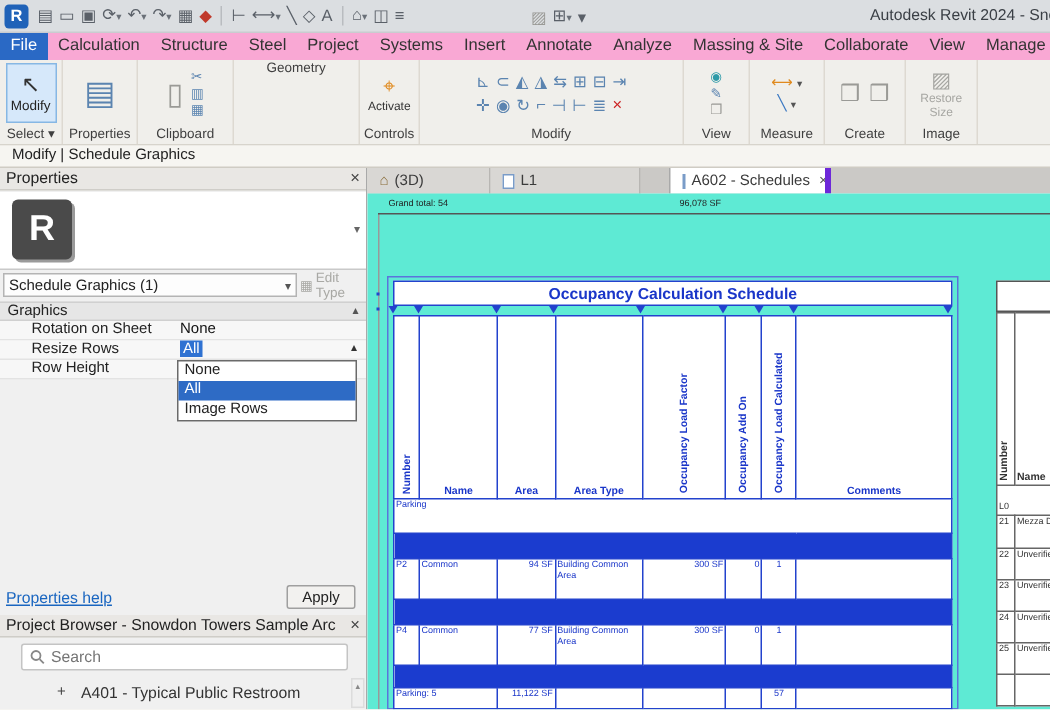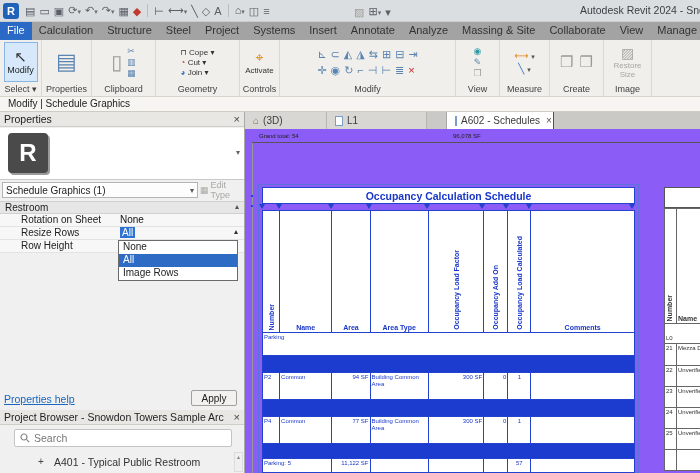--- a/index.html
+++ b/index.html
@@ -9,21 +9,21 @@
   
   .titlebar { position:absolute; left:0; top:0; width:700px; height:22px; background:#dbdee1; border-bottom:1px solid #c9ccd0; display:flex; align-items:center; padding-left:3px; }
   .logo { width:16px; height:16px; background:#1f62b8; border-radius:3px; color:#fff; font-weight:bold; font-size:11px; display:flex; align-items:center; justify-content:center; margin-right:4px; }
   .qi { font-size:11px; color:#5a6068; margin:0 2px; line-height:16px; }
   .qi .dd { font-size:7px; color:#6a7078; }
   .qsep { width:1px; height:13px; background:#b9bcc0; margin:0 4px; }
   .qright { position:absolute; left:352px; top:3px; display:flex; align-items:center; }
   .apptitle { position:absolute; left:580px; top:4px; width:120px; overflow:hidden; white-space:nowrap; font-size:10.5px; color:#3a3f45; }
 
   
-  .tabbar { position:absolute; left:0; top:22px; width:700px; height:18px; background:#a3a3a3; display:flex; align-items:stretch; overflow:hidden; }
+  .tabbar { position:absolute; left:0; top:22px; width:700px; height:18px; background:#f9a8d4; display:flex; align-items:stretch; overflow:hidden; }
   .rtab { font-size:11px; color:#333; padding:2px 7px 0 7px; white-space:nowrap; }
   .rtab.file { background:#2a69c5; color:#fff; }
 
   
   .ribbon { position:absolute; left:0; top:40px; width:700px; height:57px; background:#f0efeb; border-bottom:1px solid #d7d4cc; display:flex; }
   .panel { position:relative; height:100%; border-right:1px solid #ddd9d1; display:flex; flex-direction:column; }
   .pbody { flex:1; display:flex; align-items:center; justify-content:center; padding:2px; }
   .plabel { height:12px; font-size:9px; color:#3f3f3f; text-align:center; line-height:11px; }
   .bigbtn { width:34px; height:40px; background:#d6e8fa; border:1px solid #86b7e4; display:flex; flex-direction:column; align-items:center; justify-content:center; font-size:9px; color:#222; }
   .bigbtn .ic { font-size:15px; line-height:16px; color:#333; }
@@ -69,27 +69,27 @@
   .tree { position:absolute; left:0; top:42px; width:234px; height:21px; font-size:10.5px; color:#333; }
   .tree .plus { position:absolute; left:38px; top:4px; font-size:10px; color:#444; }
   .tree .tlabel { position:absolute; left:54px; top:4px; white-space:nowrap; }
   .vsb { position:absolute; right:1px; top:42px; width:9px; height:20px; background:#efefef; border:1px solid #dcdcdc; }
   .vsb .ar { font-size:6px; color:#888; display:block; text-align:center; }
 
   
   .main { position:absolute; left:245px; top:112px; width:455px; height:361px; background:#fff; }
   .vtabs { position:absolute; left:0; top:0; width:455px; height:17px; background:#cbc9c6; display:flex; align-items:stretch; }
   .vtab { display:flex; align-items:center; gap:4px; font-size:10px; color:#3b3b3b; padding:0 8px; border-right:1px solid #b8b6b3; background:#d9d7d4; white-space:nowrap; overflow:hidden; }
-  .vtab.active { background:#fff; border-right:1px solid #6d28d9; border-left:1px solid #a9a9a9; }
+  .vtab.active { background:#fff; border-right:4px solid #6d28d9; border-left:1px solid #a9a9a9; }
   .vtab .home { color:#8a6d3b; font-size:10px; }
   .sheetic { width:8px; height:10px; background:#fff; border:1px solid #7a9cc8; display:inline-block; }
   .vtab .x { font-size:10px; color:#555; margin-left:2px; }
   .vtspacer { width:19px; }
 
-  .canvas { position:absolute; left:0; top:17px; width:455px; height:344px; background:#8b5cf6; overflow:hidden; }
+  .canvas { position:absolute; left:0; top:17px; width:455px; height:344px; background:#5eead4; overflow:hidden; }
   .sheetline { position:absolute; left:7px; top:13px; height:331px; width:0; border-left:1px solid #999; }
   .fragline { position:absolute; left:7px; top:13px; width:448px; border-top:1px solid #555; }
   .fragtxt { position:absolute; top:4px; font-size:6px; color:#222; line-height:7px; }
 
   .selbox { position:absolute; left:13px; top:55px; width:381px; height:289px; border:1px solid #5b74dc; }
   .handledot { position:absolute; width:2px; height:2px; background:#2342cd; }
   .stitle { position:absolute; left:17px; top:58px; width:373px; height:17px; border:1px solid #2342cd; color:#1a36c9; font-weight:bold; font-size:10.5px; text-align:center; line-height:16px; background:#fff; }
   .tri { position:absolute; top:75px; width:0; height:0; border-left:3px solid transparent; border-right:3px solid transparent; border-top:5px solid #2342cd; }
 
   table.osched { position:absolute; left:17px; top:81px; width:373px; border-collapse:collapse; table-layout:fixed; background:#fff; }
@@ -177,27 +177,20 @@
         <span class="gray" style="font-size:20px">▯</span>
         <span style="display:flex;flex-direction:column;font-size:9px;gap:1px">
           <span class="icn">✂</span>
           <span class="icn">▥</span>
           <span class="icn">▦</span>
         </span>
       </div>
       <div class="plabel">Clipboard</div>
     </div>
     <div class="panel" style="width:84px">
-      <div class="pbody">
-        <div class="geo-rows">
-          <span class="small8 gray"><span>⊓</span> <span>Cope</span> <span>▾</span></span>
-          <span class="small8"><span style="color:#c0392b">◔</span> <span>Cut</span> <span>▾</span></span>
-          <span class="small8"><span style="color:#3a78c2">◕</span> <span>Join</span> <span>▾</span></span>
-        </div>
-      </div>
       <div class="plabel">Geometry</div>
     </div>
     <div class="panel" style="width:40px">
       <div class="pbody" style="flex-direction:column">
         <span style="color:#e08a1e;font-size:14px">⌖</span>
         <span style="font-size:8px;color:#333">Activate</span>
       </div>
       <div class="plabel">Controls</div>
     </div>
     <div class="panel" style="width:176px">
@@ -273,21 +266,21 @@
     </div>
     <div class="typesel">
       <span>Schedule Graphics (1)</span>
       <span class="dd">▾</span>
     </div>
     <div class="edittype">
       <span>▦</span>
       <span>Edit Type</span>
     </div>
     <div class="sechdr">
-      <span>Restroom</span>
+      <span>Graphics</span>
       <span class="pin">▴</span>
     </div>
     <div class="prow" style="top:102px">
       <span class="lbl">Rotation on Sheet</span>
       <span class="val">None</span>
     </div>
     <div class="prow" style="top:115px">
       <span class="lbl">Resize Rows</span>
       <span class="val"><span class="valsel">All</span></span>
       <span class="updd">▴</span>

